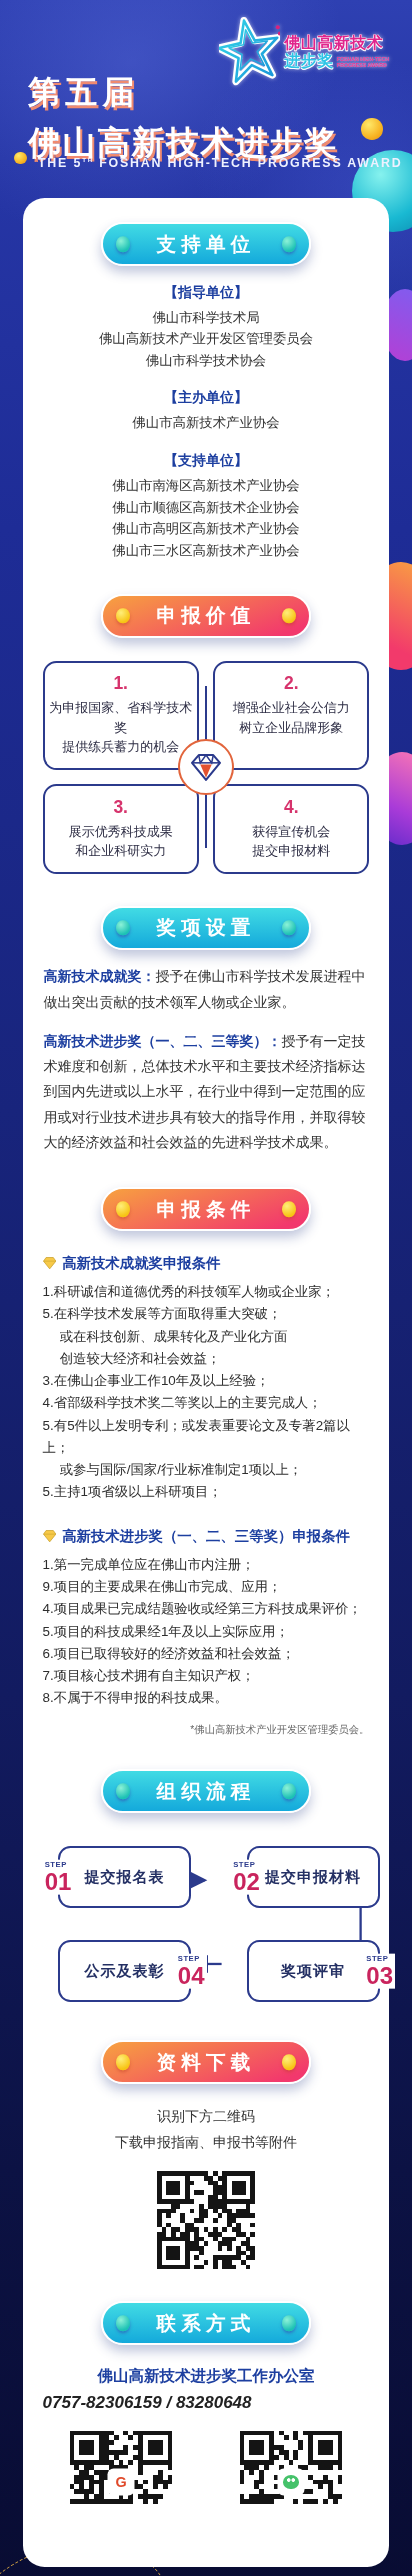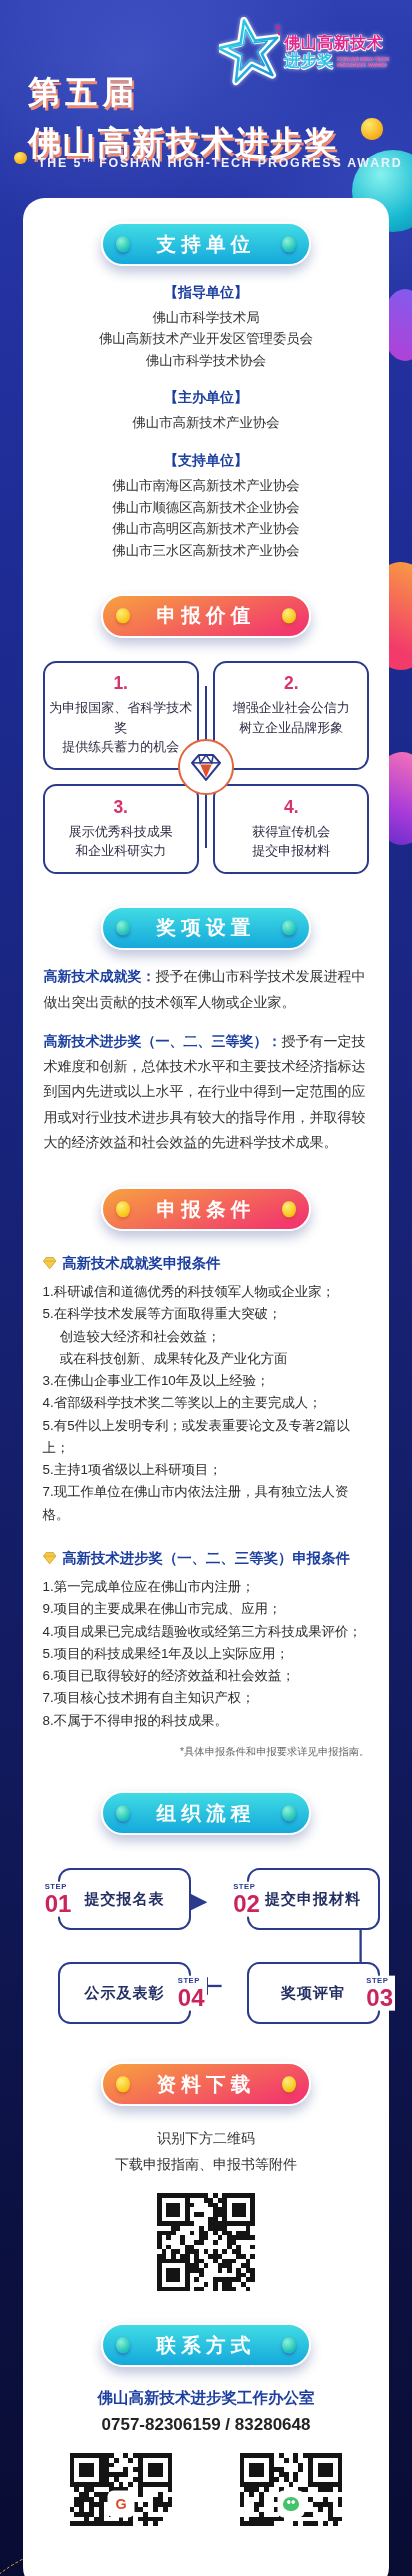--- a/index.html
+++ b/index.html
@@ -76,21 +76,21 @@
   .step-num{font-size:24px;font-weight:bold;color:#c9245d;display:block;margin-top:1px;}
   .flow svg.wires{position:absolute;inset:0;width:100%;height:100%;}
   
   .dl-lines{margin-top:18.5px;text-align:center;font-size:14px;color:#333;line-height:1.9;white-space:pre-line;}
   .qr-wrap{position:relative;}
   .qr{display:grid;grid-template-columns:repeat(21,1fr);grid-template-rows:repeat(21,1fr);background:#fff;width:100%;height:100%;}
   .qr i{background:#141414;}
   .qr-dl{width:98px;height:98px;margin:15.5px auto 0;}
   
   .office{margin-top:20.6px;text-align:center;font-size:15.5px;font-weight:bold;color:#1d3fa0;}
-  .phone{text-align:center;font-size:17px;font-weight:bold;color:#222;margin:6.2px 0 17.5px;}
+  .phone{font-size:17px;font-weight:bold;color:#222;margin:6.2px 0 17.5px;font-style:italic;}
   .qr-grid{display:grid;grid-template-columns:103px 103px;justify-content:center;column-gap:67px;row-gap:23px;}
   .qr-cell{text-align:center;}
   .qr-box{position:relative;width:103px;height:103px;}
   .qr-logo{position:absolute;top:50%;left:50%;transform:translate(-50%,-50%);width:24px;height:24px;background:#fff;border-radius:4.6px;display:flex;align-items:center;justify-content:center;font-weight:bold;box-shadow:0 0 0 1.5px #fff;}
   .logo-foshan-flame::after{content:"G";font-size:14.4px;color:#e0492a;}
   .logo-wechat::after{content:"";width:16.5px;height:14.4px;border-radius:50% 50% 46% 46%;
     background:radial-gradient(circle at 36% 36%,#fff 1.5px,transparent 2.1px),radial-gradient(circle at 64% 36%,#fff 1.5px,transparent 2.1px),#45c26a;}
   .gem{flex:0 0 auto;}
 </style>
 </head>
@@ -249,46 +249,46 @@
         <svg class="gem" width="13.4" height="12.4" viewBox="0 0 26 24">
           <polygon points="6,1 20,1 25,8 13,23 1,8" fill="#f7c948" stroke="#caa02c" stroke-width="1.5" stroke-linejoin="round"></polygon>
           <polyline points="1,8 25,8 M6,1 9,8 13,1 17,8 20,1 M9,8 13,23 17,8" fill="none" stroke="#caa02c" stroke-width="1.2"></polyline>
         </svg>
         <span>高新技术成就奖申报条件</span>
       </div>
       <div class="cond-list">
 
       <div>1.科研诚信和道德优秀的科技领军人物或企业家；</div>
           <div>5.在科学技术发展等方面取得重大突破；</div>
+          <div>　 或在科技创新、成果转化及产业化方面</div>
           <div>　 创造较大经济和社会效益；</div>
-          <div>　 或在科技创新、成果转化及产业化方面</div>
           <div>3.在佛山企事业工作10年及以上经验；</div>
           <div>4.省部级科学技术奖二等奖以上的主要完成人；</div>
           <div>5.有5件以上发明专利；或发表重要论文及专著2篇以上；</div>
+          <div>　 或参与国际/国家/行业标准制定1项以上；</div>
           <div>5.主持1项省级以上科研项目；</div>
-          <div>7.现工作单位在佛山市内依法注册，具有独立法人资格。</div>
         </div>
       <div class="cond-h">
         <svg class="gem" width="13.4" height="12.4" viewBox="0 0 26 24">
           <polygon points="6,1 20,1 25,8 13,23 1,8" fill="#f7c948" stroke="#caa02c" stroke-width="1.5" stroke-linejoin="round"></polygon>
           <polyline points="1,8 25,8 M6,1 9,8 13,1 17,8 20,1 M9,8 13,23 17,8" fill="none" stroke="#caa02c" stroke-width="1.2"></polyline>
         </svg>
         <span>高新技术进步奖（一、二、三等奖）申报条件</span>
       </div>
       <div class="cond-list">
 
       <div>1.第一完成单位应在佛山市内注册；</div>
           <div>9.项目的主要成果在佛山市完成、应用；</div>
           <div>4.项目成果已完成结题验收或经第三方科技成果评价；</div>
           <div>5.项目的科技成果经1年及以上实际应用；</div>
           <div>6.项目已取得较好的经济效益和社会效益；</div>
           <div>7.项目核心技术拥有自主知识产权；</div>
           <div>8.不属于不得申报的科技成果。</div>
         </div>
-      <div class="footnote">*具体申报条件和申报要求详见申报指南。</div>
+      <div class="footnote">*佛山高新技术产业开发区管理委员会。</div>
     </div>
 
     <div class="section">
       <div class="pill cyan">
         <span class="dot l"></span>
         <span>组织流程</span>
         <span class="dot r"></span>
       </div>
       <div class="flow">
         <svg class="wires" viewBox="0 0 710 330">

